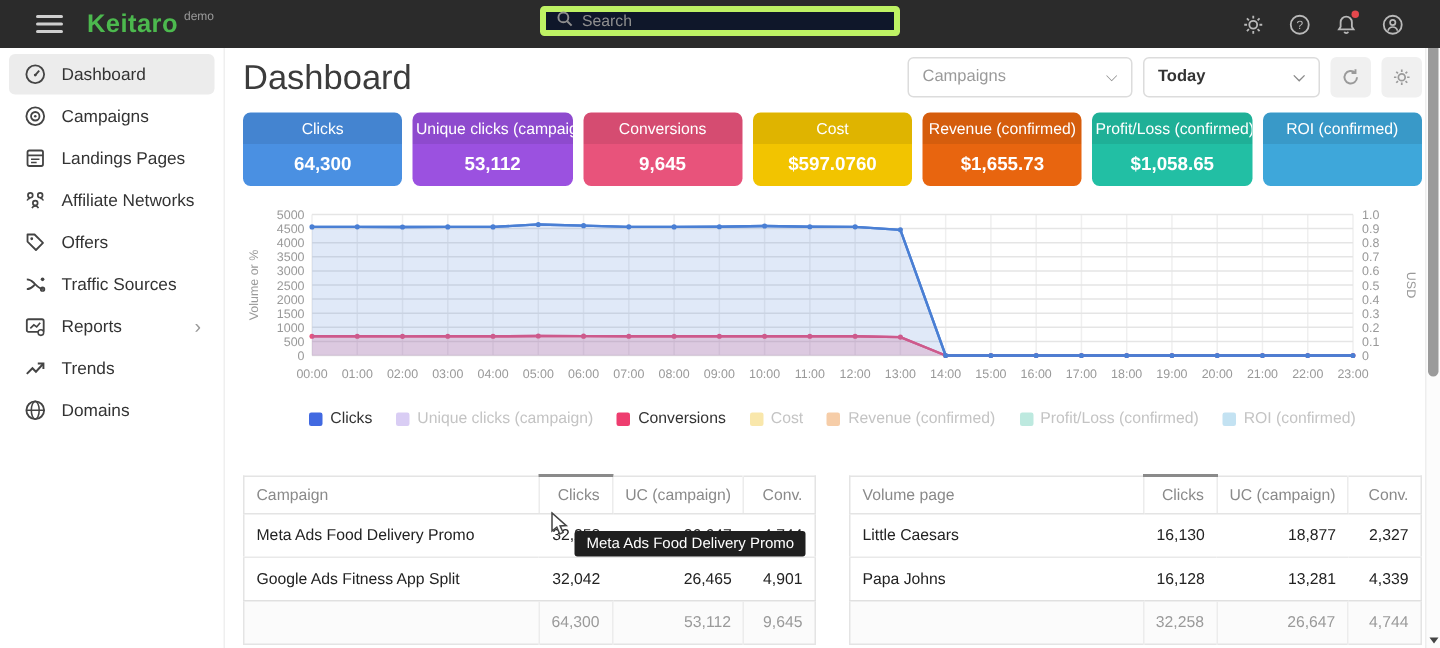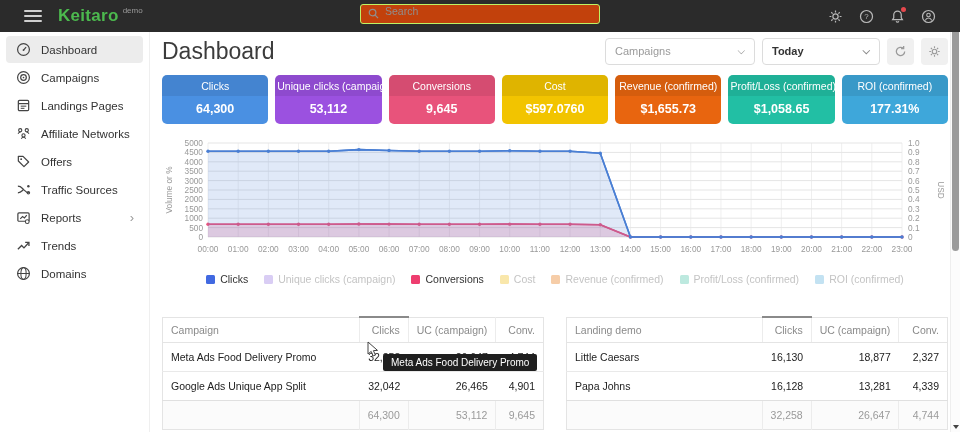--- a/index.html
+++ b/index.html
@@ -8,22 +8,22 @@
   body { position:relative; }
 
   
   .topbar { position:absolute; top:0; left:0; right:0; height:32px; background:#2b2b2b;
             display:flex; align-items:center; padding:0 24px; z-index:30; }
   .hamburger { width:18px; display:flex; flex-direction:column; gap:3px; cursor:pointer; margin-right:16px; }
   .hamburger span { height:2px; background:#cfcfcf; border-radius:1px; }
   .logo { color:#4cb94e; font-size:17px; font-weight:bold; letter-spacing:.3px; }
   .logo-suffix { color:#9a9a9a; font-size:8px; margin-left:4px; vertical-align:top; }
   .searchbox { position:absolute; left:50%; transform:translateX(-50%); top:4px; width:240px; height:20px;
-               background:#c2410c; border:1px solid #bef264; border-radius:3px;
-               display:flex; align-items:flex-start; padding:0 7px; gap:6px; }
+               background:#0f172a; border:4px solid #bef264; border-radius:3px;
+               display:flex; align-items:center; padding:0 7px; gap:6px; }
   .searchbox svg { flex:0 0 auto; }
   .searchbox input { background:transparent; border:none; outline:none; color:#ddd; font-size:10.5px; width:100%; }
   .searchbox input::placeholder { color:#8f8f8f; }
   .topbar-right { margin-left:auto; display:flex; align-items:center; gap:15px; }
   .tb-icon { width:16px; height:16px; position:relative; cursor:pointer; display:flex; align-items:center; justify-content:center; }
   .tb-dot { position:absolute; top:-1px; right:-1px; width:5px; height:5px; border-radius:50%; background:#e5484d; }
 
   
   .shell { position:absolute; top:28px; left:0; right:0; bottom:0; display:flex; }
   .sidebar { width:150px; background:#fff; border-right:1px solid #efefef; padding-top:7px; flex:0 0 150px; }
@@ -285,21 +285,20 @@
         <div class="card" style="background:#e8650f">
      <div class="card-label">Revenue (confirmed)</div>
      <div class="card-value">$1,655.73</div>
    </div>
         <div class="card" style="background:#22bfa4">
      <div class="card-label">Profit/Loss (confirmed)</div>
      <div class="card-value">$1,058.65</div>
    </div>
         <div class="card" style="background:#3ea7da">
      <div class="card-label">ROI (confirmed)</div>
-     <div class="card-value">177.31%</div>
    </div>
       </div>
 
     <div class="chart-wrap" id="chart"><svg width="786" height="128" viewBox="0 0 786 128">
           <line x1="46" y1="6" x2="46" y2="100" stroke="#efefef" stroke-width="1"></line>
           <line x1="76.17391304347827" y1="6" x2="76.17391304347827" y2="100" stroke="#efefef" stroke-width="1"></line>
           <line x1="106.34782608695653" y1="6" x2="106.34782608695653" y2="100" stroke="#efefef" stroke-width="1"></line>
           <line x1="136.52173913043478" y1="6" x2="136.52173913043478" y2="100" stroke="#efefef" stroke-width="1"></line>
           <line x1="166.69565217391306" y1="6" x2="166.69565217391306" y2="100" stroke="#efefef" stroke-width="1"></line>
           <line x1="196.8695652173913" y1="6" x2="196.8695652173913" y2="100" stroke="#efefef" stroke-width="1"></line>
@@ -479,41 +478,41 @@
               </tr>
             </thead>
             <tbody>
               <tr>
                 <td>Meta Ads Food Delivery Promo</td>
                 <td>32,258</td>
                 <td>26,647</td>
                 <td>4,744</td>
               </tr>
               <tr>
-                <td>Google Ads Unique App Split</td>
+                <td>Google Ads Fitness App Split</td>
                 <td>32,042</td>
                 <td>26,465</td>
                 <td>4,901</td>
               </tr>
             </tbody>
             <tfoot>
               <tr>
                 <td></td>
                 <td>64,300</td>
                 <td>53,112</td>
                 <td>9,645</td>
               </tr>
             </tfoot>
           </table>
           </div>
         <div class="tbl-panel">
             <table>
             <thead>
               <tr>
-                <th style="width:56%" class="">Landing demo</th>
+                <th style="width:56%" class="">Volume page</th>
                 <th style="width:12%" class="sorted">Clicks</th>
                 <th style="width:19%" class="">UC (campaign)</th>
                 <th style="width:13%" class="">Conv.</th>
               </tr>
             </thead>
             <tbody>
               <tr>
                 <td>Little Caesars</td>
                 <td>16,130</td>
                 <td>18,877</td>

